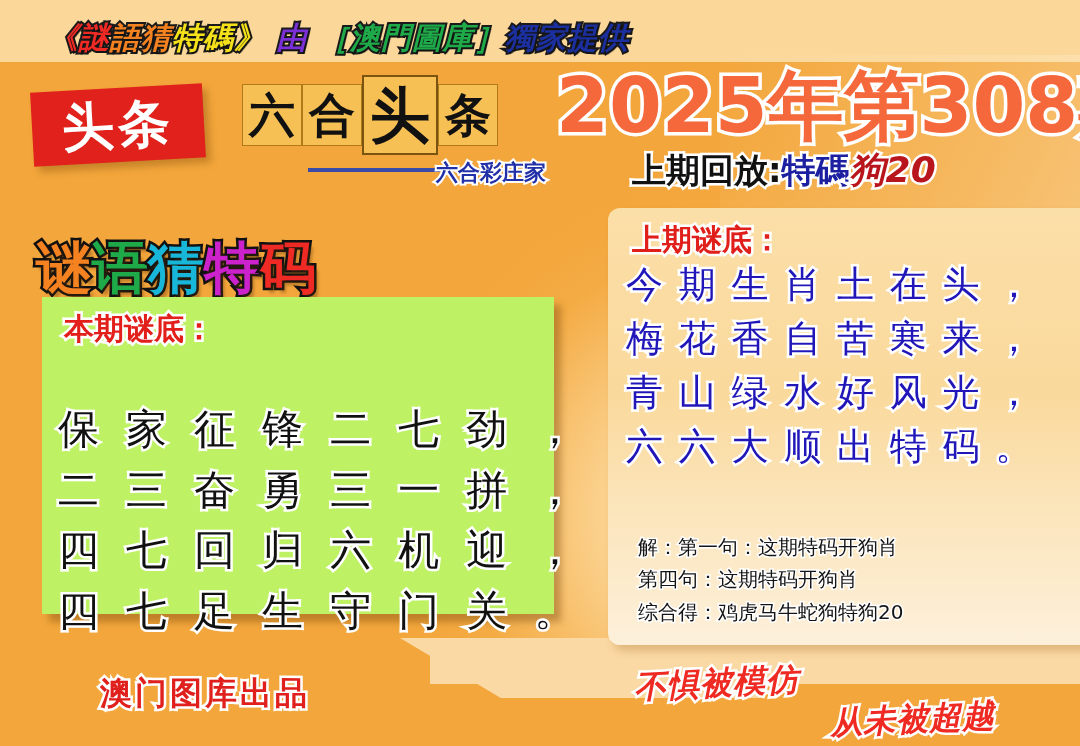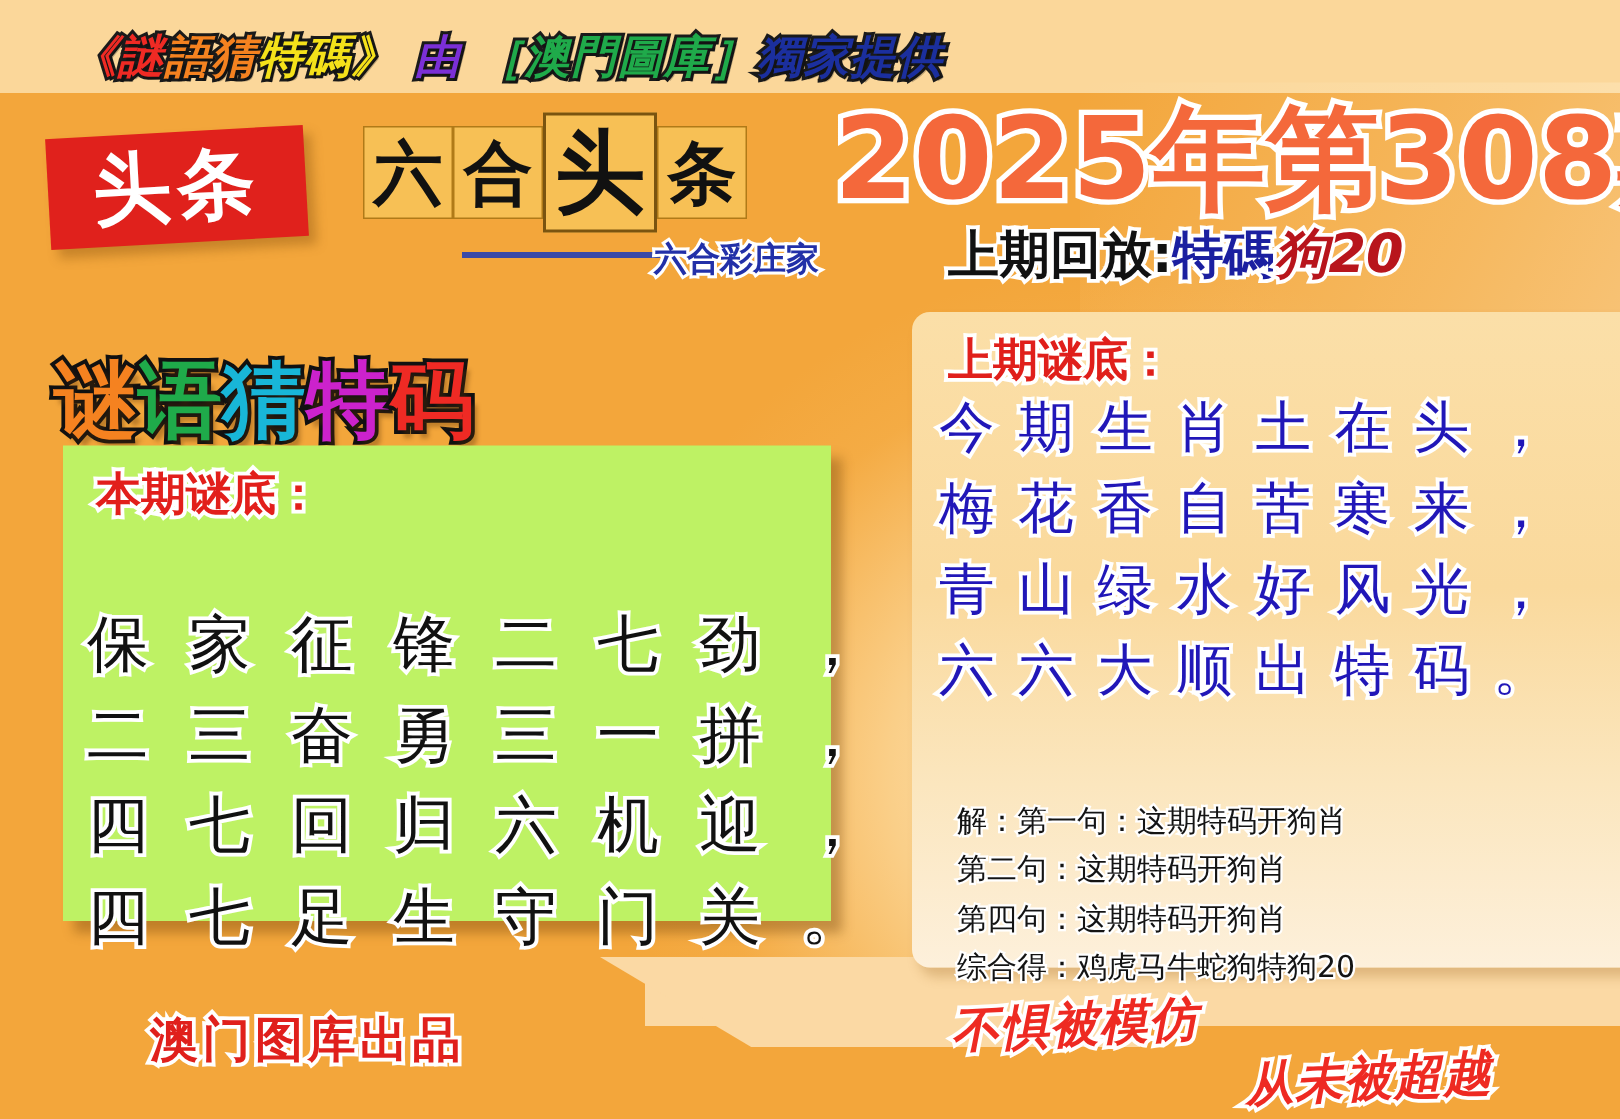--- a/index.html
+++ b/index.html
@@ -236,21 +236,20 @@
   <div class="right-panel">
     <div class="rp-title">上期谜底：</div>
     <div class="rp-lines">
       <div class="rp-line">今 期 生 肖 土 在 头 ，</div>
       <div class="rp-line">梅 花 香 自 苦 寒 来 ，</div>
       <div class="rp-line">青 山 绿 水 好 风 光 ，</div>
       <div class="rp-line">六 六 大 顺 出 特 码 。</div>
     </div>
     <div class="rp-notes">
       <div class="rp-note">解：第一句：这期特码开狗肖</div>
-      <div class="rp-note">第二句：这期特码开狗肖</div>
       <div class="rp-note">第四句：这期特码开狗肖</div>
       <div class="rp-note">综合得：鸡虎马牛蛇狗特狗20</div>
     </div>
   </div>
 
   <div class="ft-left">澳门图库出品</div>
   <div class="ft-r1">不惧被模仿</div>
   <div class="ft-r2">从未被超越</div>
 
 </div>

